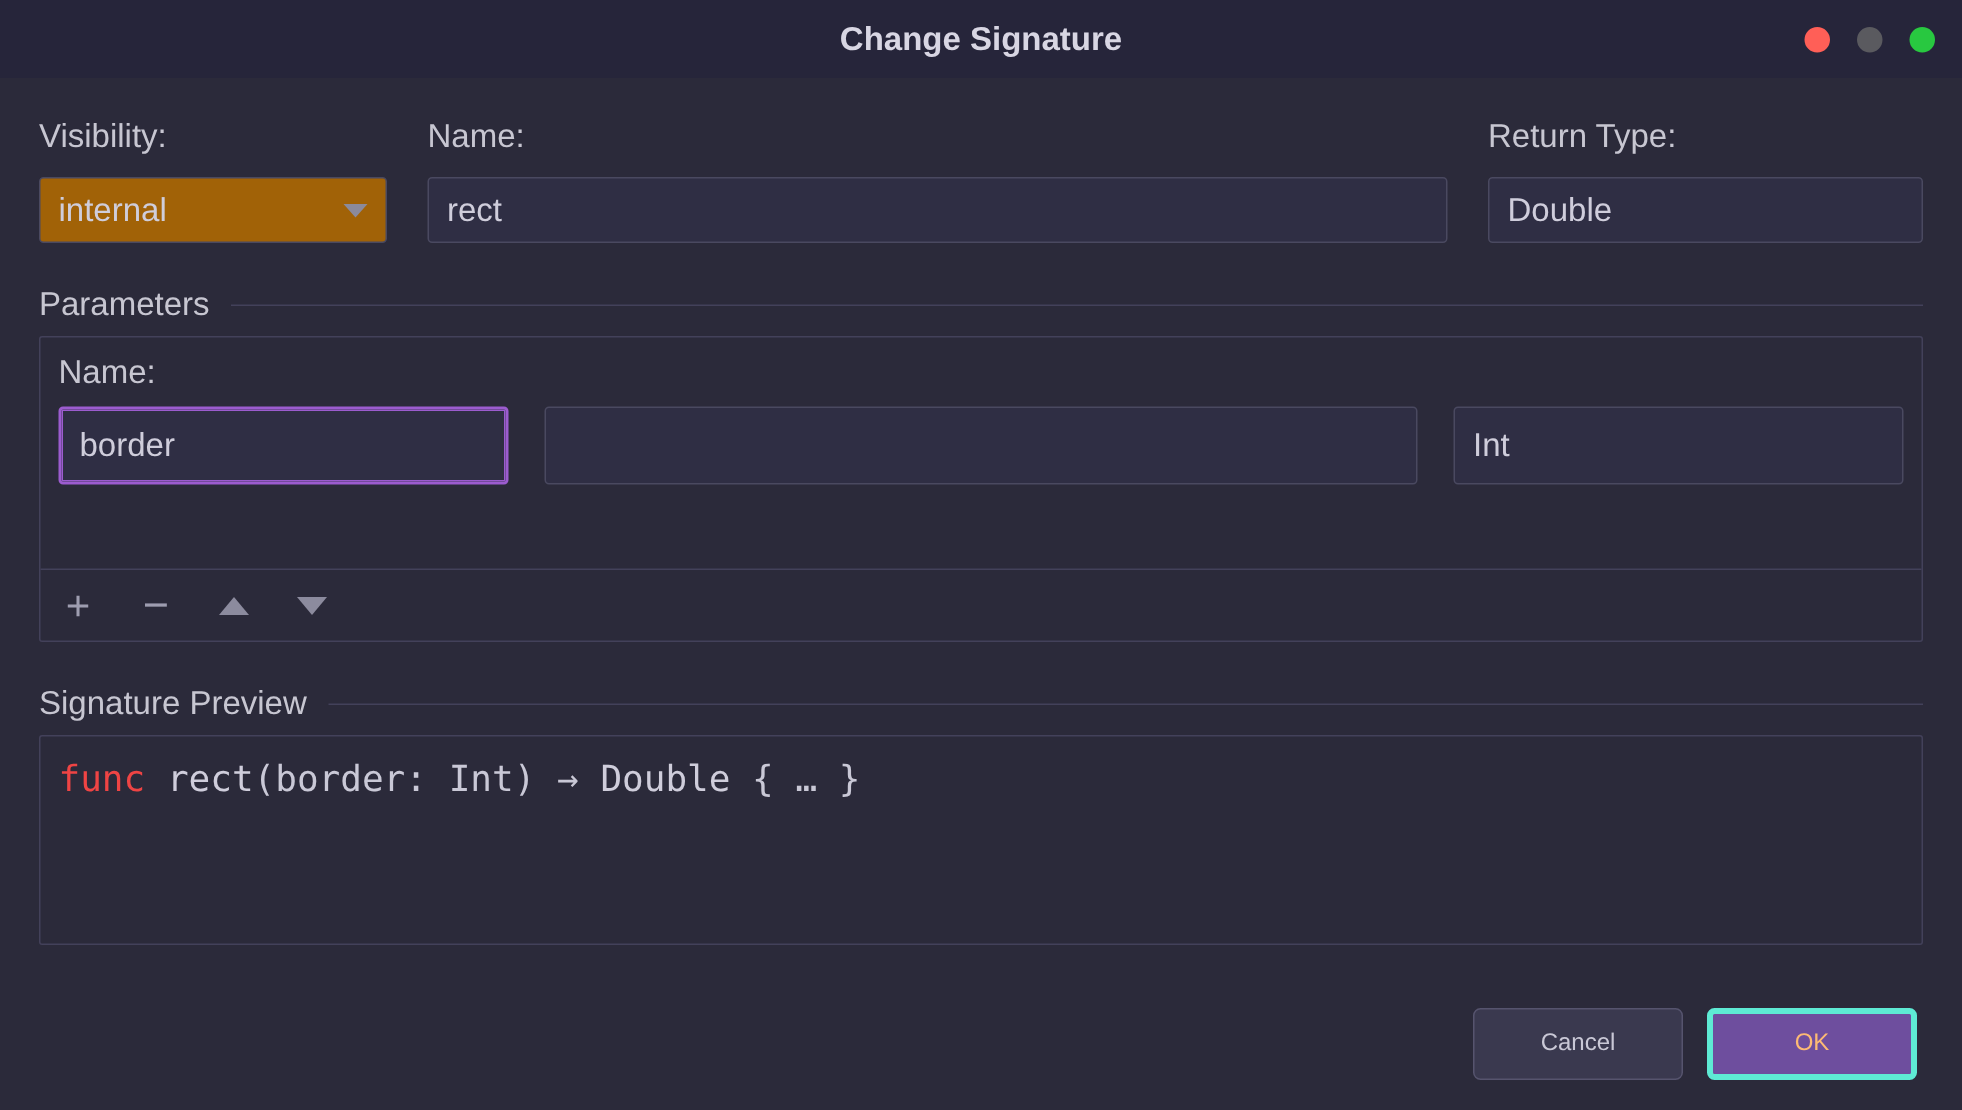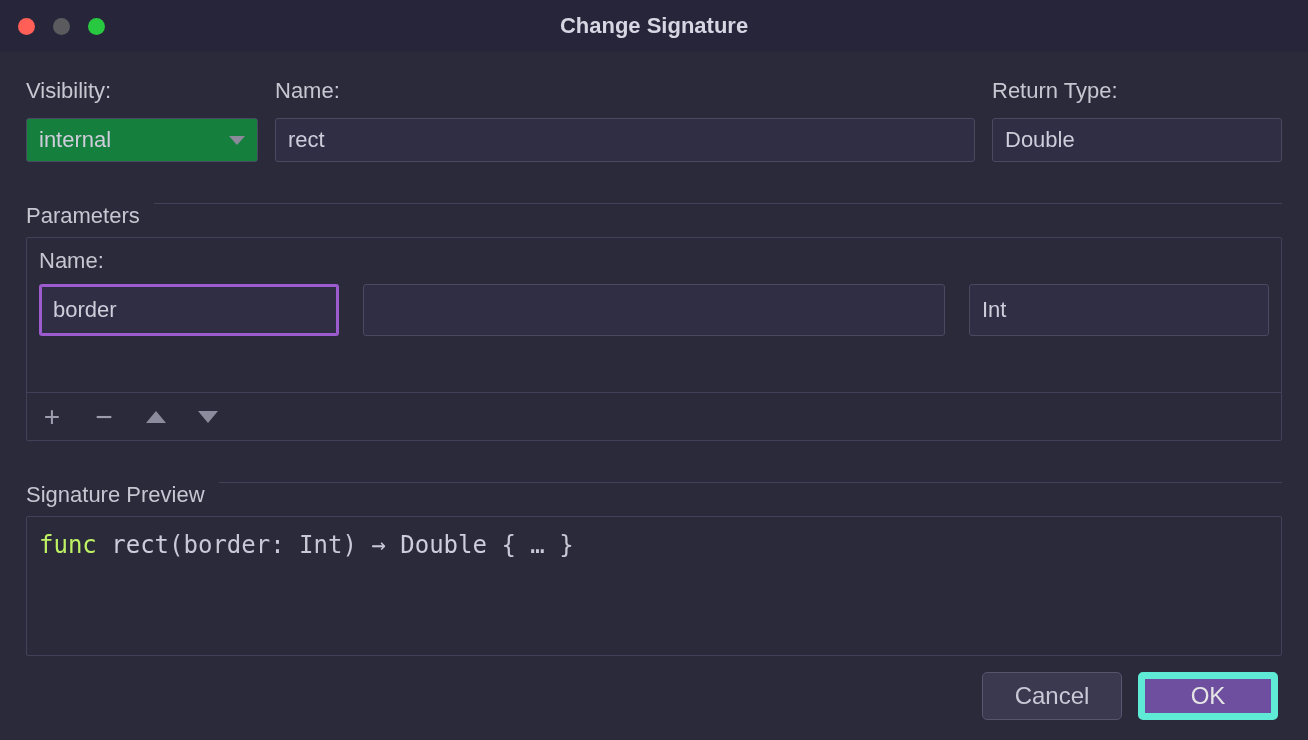--- a/index.html
+++ b/index.html
@@ -12,20 +12,21 @@
   }
 
   
   .titlebar {
     height: 52px;
     display: flex;
     align-items: center;
     padding: 0 18px;
     position: relative;
     background: #26253A;
+    justify-content: flex-end;
   }
   .traffic-lights {
     display: flex;
     gap: 18px;
     align-items: center;
   }
   .tl {
     width: 17px; height: 17px;
     border-radius: 50%;
   }
@@ -42,21 +43,21 @@
     pointer-events: none;
   }
 
   .content {
     padding: 26px 26px 20px 26px;
   }
 
   
   .top-row {
     display: flex;
-    gap: 17px;
+    gap: 27px;
   }
   .field-group { display: flex; flex-direction: column; }
   .field-label {
     font-size: 22px;
     color: #C7C6D1;
     margin-bottom: 14px;
   }
   .vis-group { width: 232px; }
   .name-group { flex: 1; }
   .ret-group  { width: 290px; }
@@ -66,21 +67,21 @@
     background: #2F2E44;
     border: 1px solid #4A4960;
     border-radius: 3px;
     color: #CFCDDB;
     font-size: 22px;
     padding: 0 12px;
     display: flex;
     align-items: center;
   }
   .select-box {
-    background: #15803d;
+    background: #a16207;
     justify-content: space-between;
     cursor: default;
     text-align: center;
   }
   .select-caret {
     width: 0; height: 0;
     border-left: 8px solid transparent;
     border-right: 8px solid transparent;
     border-top: 9px solid #8B8A9B;
   }
@@ -89,22 +90,23 @@
     background: transparent;
     border: none; outline: none;
     color: #CFCDDB;
     font-size: 22px;
     font-family: inherit;
   }
 
   
   .section-header {
     display: flex;
+    align-items: center;
     gap: 14px;
-    margin-top: 41px;
+    margin-top: 28px;
     margin-bottom: 8px;
   }
   .section-header .rule {
     flex: 1;
     height: 1px;
     background: #43415A;
   }
   .section-title {
     font-size: 22px;
     color: #C7C6D1;
@@ -172,51 +174,51 @@
   .preview-box {
     border: 1px solid #43415A;
     border-radius: 2px;
     min-height: 140px;
     padding: 14px 12px;
     font-family: ui-monospace, "SF Mono", Menlo, Consolas, monospace;
     font-size: 24px;
     color: #C9C8D6;
     white-space: pre;
   }
-  .kw-func  { color: #bef264; }
+  .kw-func  { color: #ef4444; }
   .fn-name  { color: #CFCDDB; }
   .fn-type  { color: #CFCDDB; }
 
   
   .footer {
     position: absolute;
     right: 30px;
     bottom: 20px;
     display: flex;
     gap: 16px;
   }
   .btn {
     min-width: 140px;
     height: 48px;
     border-radius: 5px;
     display: flex;
     align-items: center;
     justify-content: center;
-    font-size: 24px;
+    font-size: 16px;
     cursor: default;
   }
   .btn-cancel {
     background: #3A394F;
     border: 1px solid #56546E;
     color: #C9C8D6;
   }
   .btn-ok {
     background: #6E4E9E;
-    border: 7px solid #5eead4;
-    color: #e5e5e5;
+    border: 4px solid #5eead4;
+    color: #fdba74;
     justify-content: center;
   }
 </style>
 </head>
 <body>
 
 <div class="titlebar">
   <div class="traffic-lights">
     <div class="tl tl-red"></div>
     <div class="tl tl-grey"></div>

